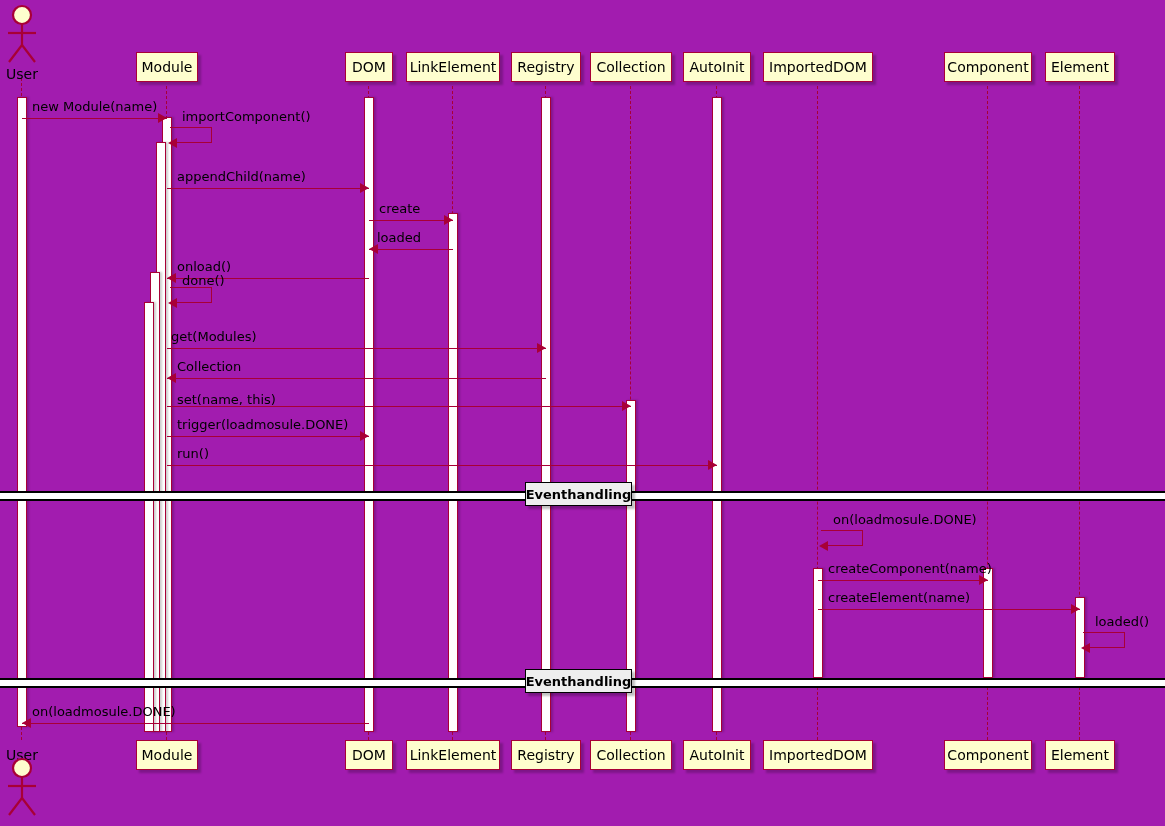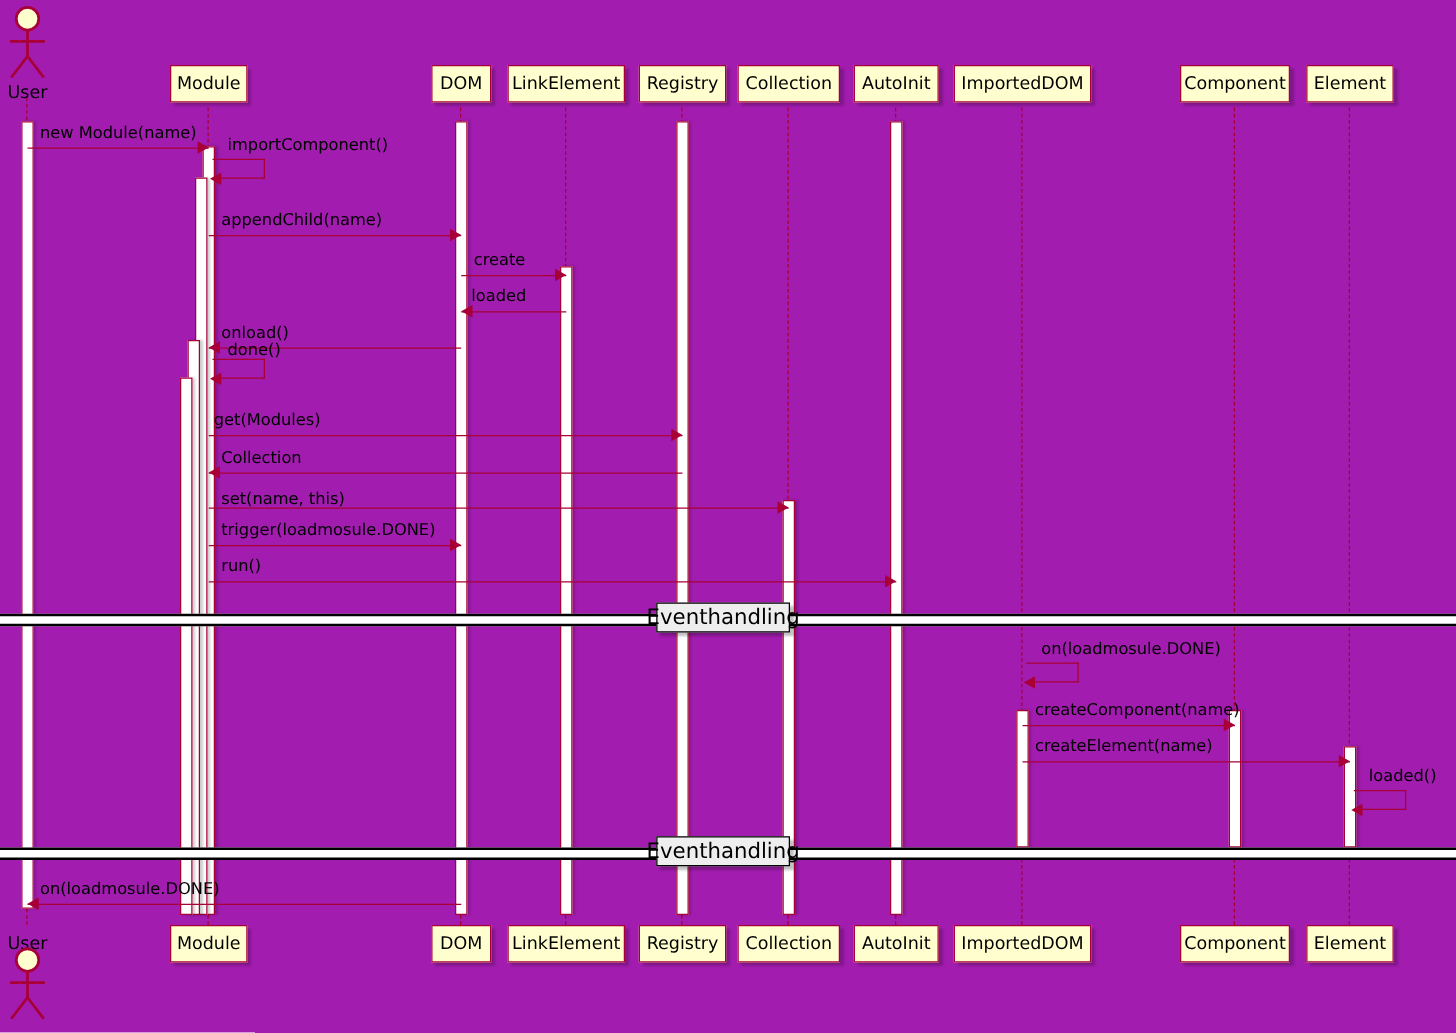--- a/index.html
+++ b/index.html
@@ -33,21 +33,21 @@
 
   
   .self{position:absolute;border:1.4px solid #A80036;border-left:none;box-sizing:border-box;}
 
   
   .divider-line{position:absolute;left:0;width:1165px;height:6px;
       border-top:2px solid #000;border-bottom:2px solid #000;background:#fff;}
   .divider-box{position:absolute;background:#EEEEEE;border:1.6px solid #000;
       box-shadow:3px 3px 2px rgba(0,0,0,0.25);
       display:flex;align-items:center;justify-content:center;
-      font-size:17px;font-weight:normal;color:#000;white-space:nowrap;padding:0 10px;box-sizing:border-box;}
+      font-size:13px;font-weight:bold;color:#000;white-space:nowrap;padding:0 10px;box-sizing:border-box;}
 </style>
 </head>
 <body>
 
 <div id="diagram">
     <div class="lifeline" style="left: 21.25px; top: 78px; height: 662px;"></div>
     <div class="lifeline" style="left: 166.25px; top: 86px; height: 654px;"></div>
     <div class="lifeline" style="left: 368.25px; top: 86px; height: 654px;"></div>
     <div class="lifeline" style="left: 452.25px; top: 86px; height: 654px;"></div>
     <div class="lifeline" style="left: 545.25px; top: 86px; height: 654px;"></div>

